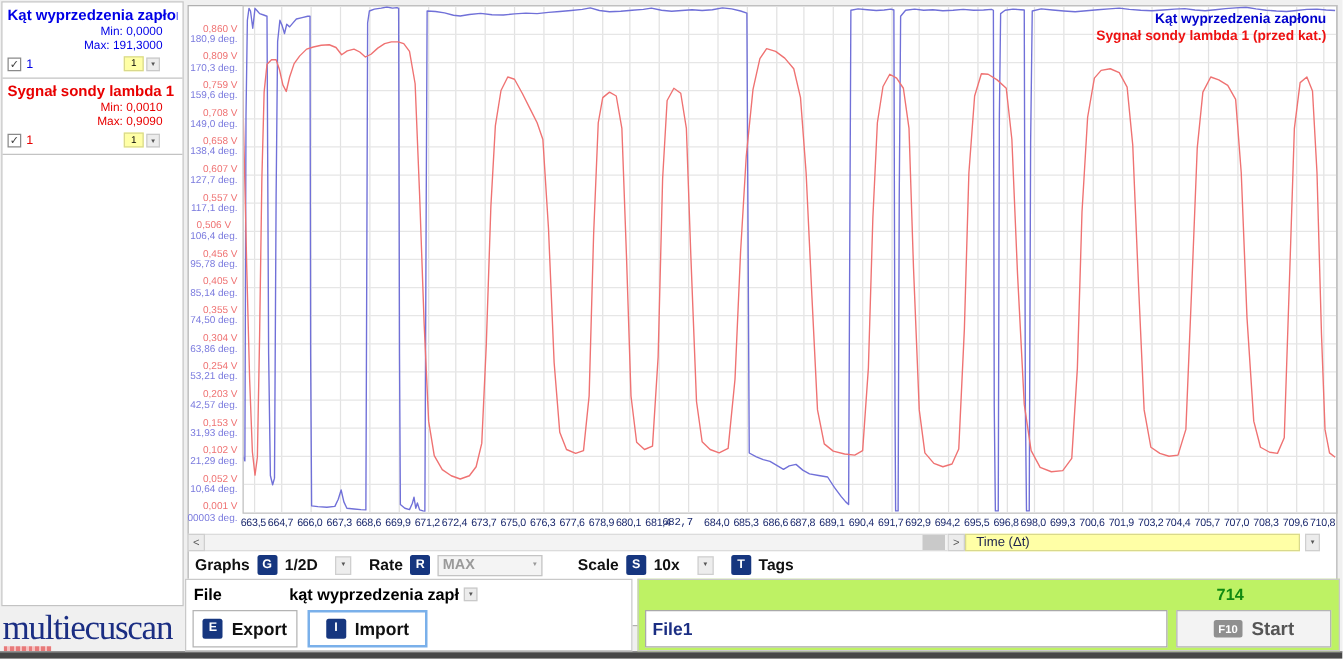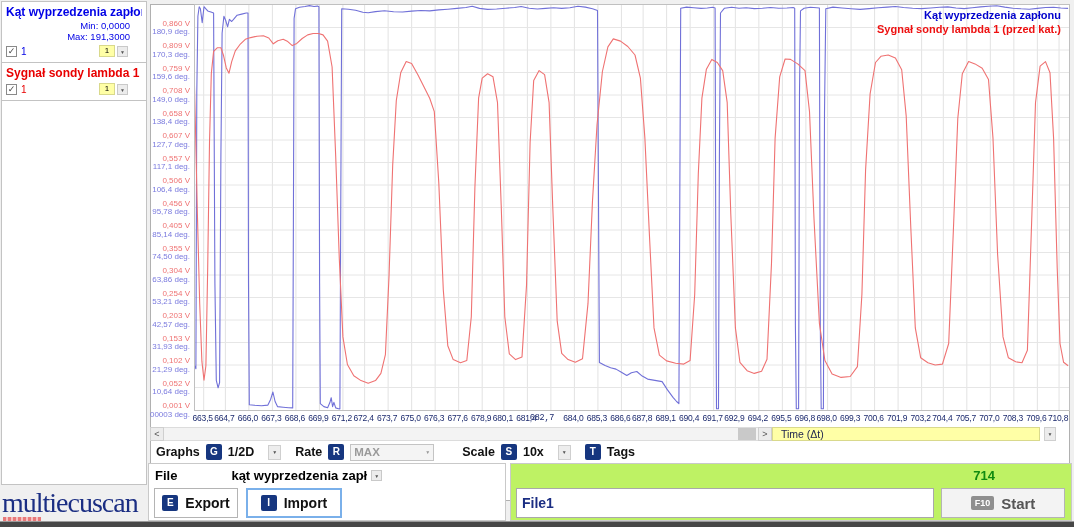--- a/index.html
+++ b/index.html
@@ -103,20 +103,24 @@
       <span class="cbx">✓</span>
       <span class="sig-ch" style="color: rgb(0, 0, 230);">1</span>
       <span class="sig-combo">
         <span class="combo-val">1</span>
         <span class="combo-arrow">▼</span>
       </span>
     </div>
   </div>
   <div class="signal-panel">
     <div class="sig-title" style="color: rgb(232, 0, 0);">Sygnał sondy lambda 1 (prze</div>
+    <div class="sig-minmax" style="color: rgb(232, 0, 0);">
+      <div>Min: 0,0010</div>
+      <div>Max: 0,9090</div>
+    </div>
     <div class="sig-row">
       <span class="cbx">✓</span>
       <span class="sig-ch" style="color: rgb(232, 0, 0);">1</span>
       <span class="sig-combo">
         <span class="combo-val">1</span>
         <span class="combo-arrow">▼</span>
       </span>
     </div>
   </div>
 </div>
@@ -147,21 +151,21 @@
         <span class="deg">138,4 deg.</span>
       </div>
       <div class="ylab" style="top: 136px;">
         <span class="volt">0,607 V</span>
         <span class="deg">127,7 deg.</span>
       </div>
       <div class="ylab" style="top: 158.5px;">
         <span class="volt">0,557 V</span>
         <span class="deg">117,1 deg.</span>
       </div>
-      <div class="ylab" style="top: 181px;">
+      <div class="ylab" style="top: 181px; text-align: center;">
         <span class="volt">0,506 V</span>
         <span class="deg">106,4 deg.</span>
       </div>
       <div class="ylab" style="top: 203.5px;">
         <span class="volt">0,456 V</span>
         <span class="deg">95,78 deg.</span>
       </div>
       <div class="ylab" style="top: 226px;">
         <span class="volt">0,405 V</span>
         <span class="deg">85,14 deg.</span>

